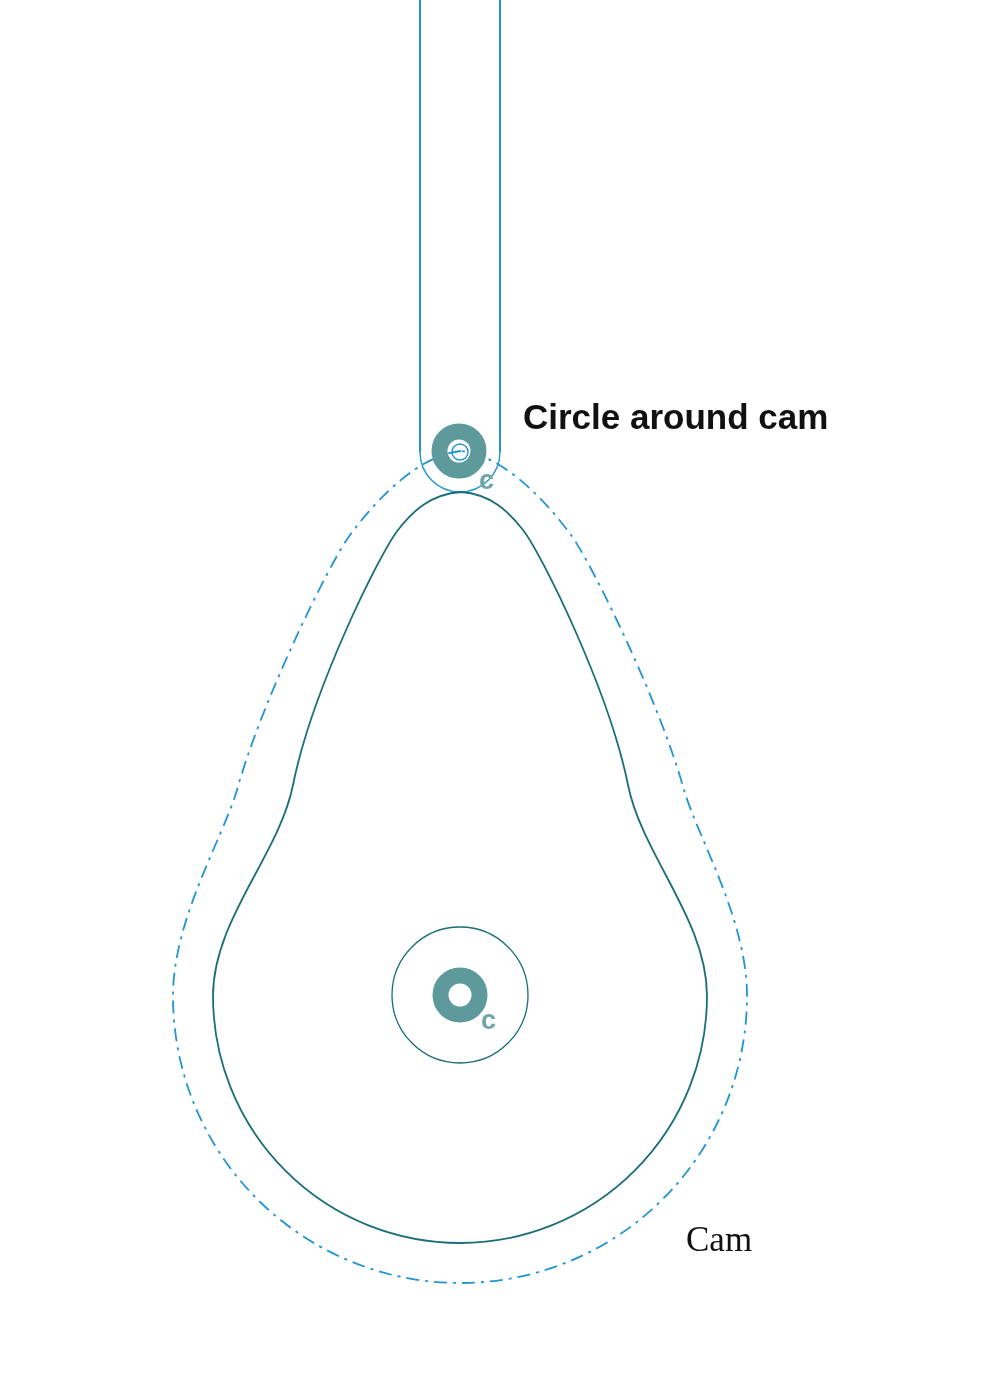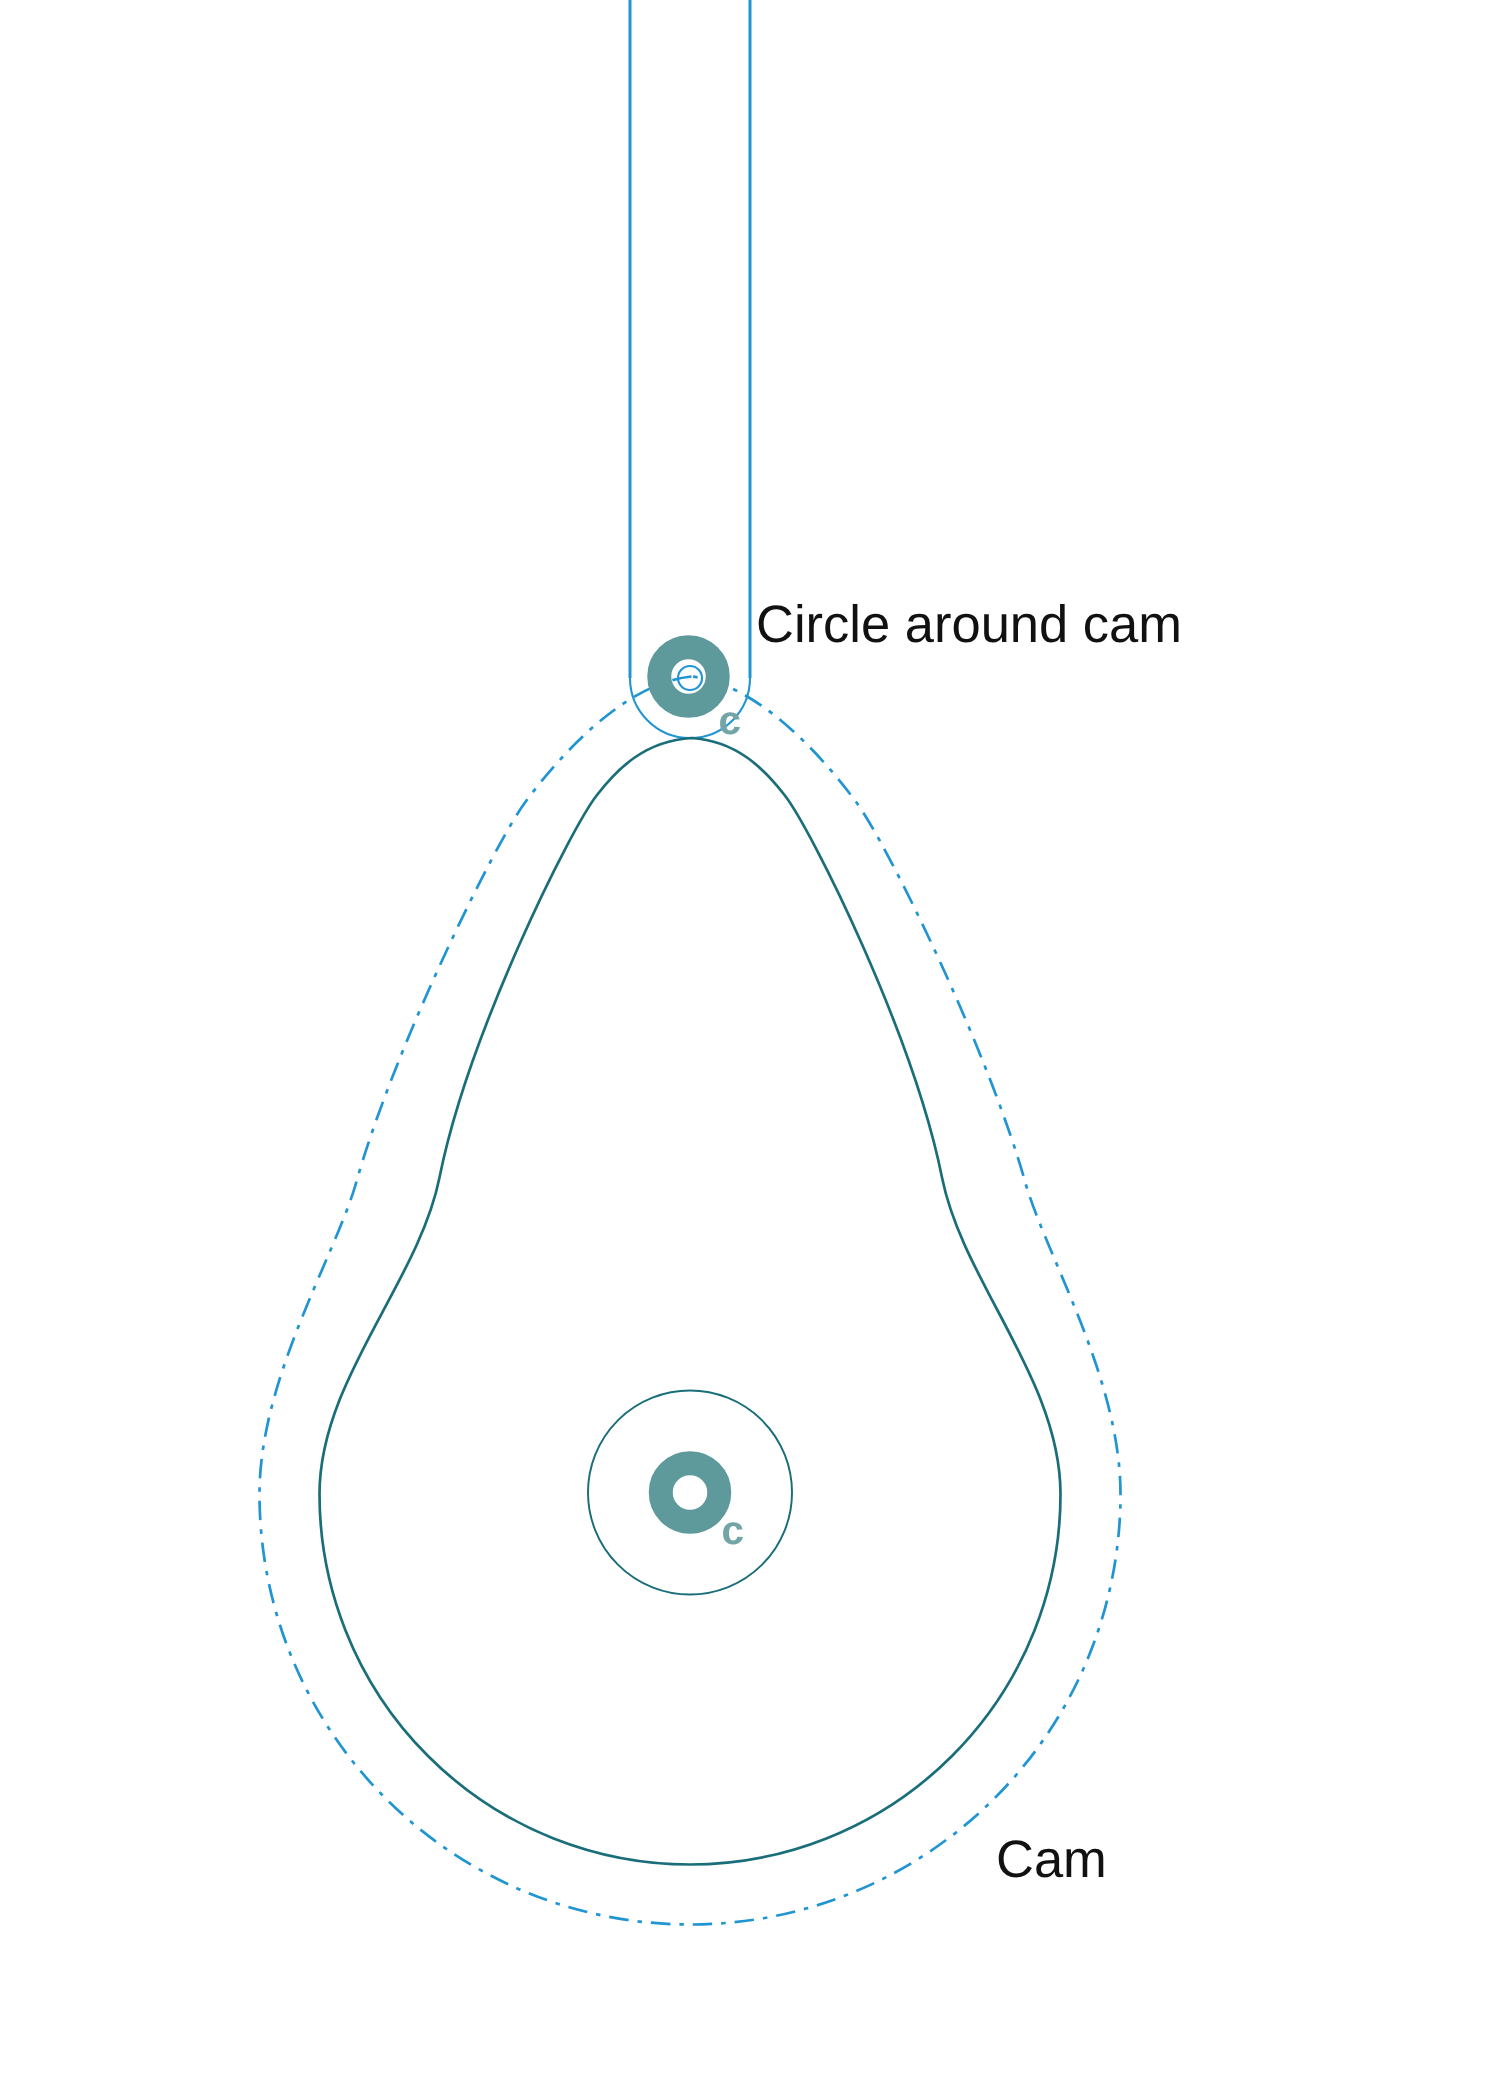--- a/index.html
+++ b/index.html
@@ -101,18 +101,18 @@
 
     <circle class="stroke-teal-thin" cx="460" cy="995" r="68"></circle>
 
     <circle class="ring-marker" cx="459" cy="451" r="19.5"></circle>
     <text class="marker-sub" x="479" y="489">c</text>
 
     <circle class="ring-marker" cx="460" cy="995" r="19.5"></circle>
     <text class="marker-sub" x="481" y="1029">c</text>
   </svg>
 
-  <div class="anno" style="left:504px; top:398px;">Circle around cam</div>
+  <div class="anno" style="left:523px; top:398px;font-weight:bold;">Circle around cam</div>
 
 
-  <div class="anno" style="left:664px; top:1221px;">Cam</div>
+  <div class="anno" style="left:686px; top:1221px;font-family:Liberation Serif, serif;">Cam</div>
 
 </div>
 
 </body></html>

